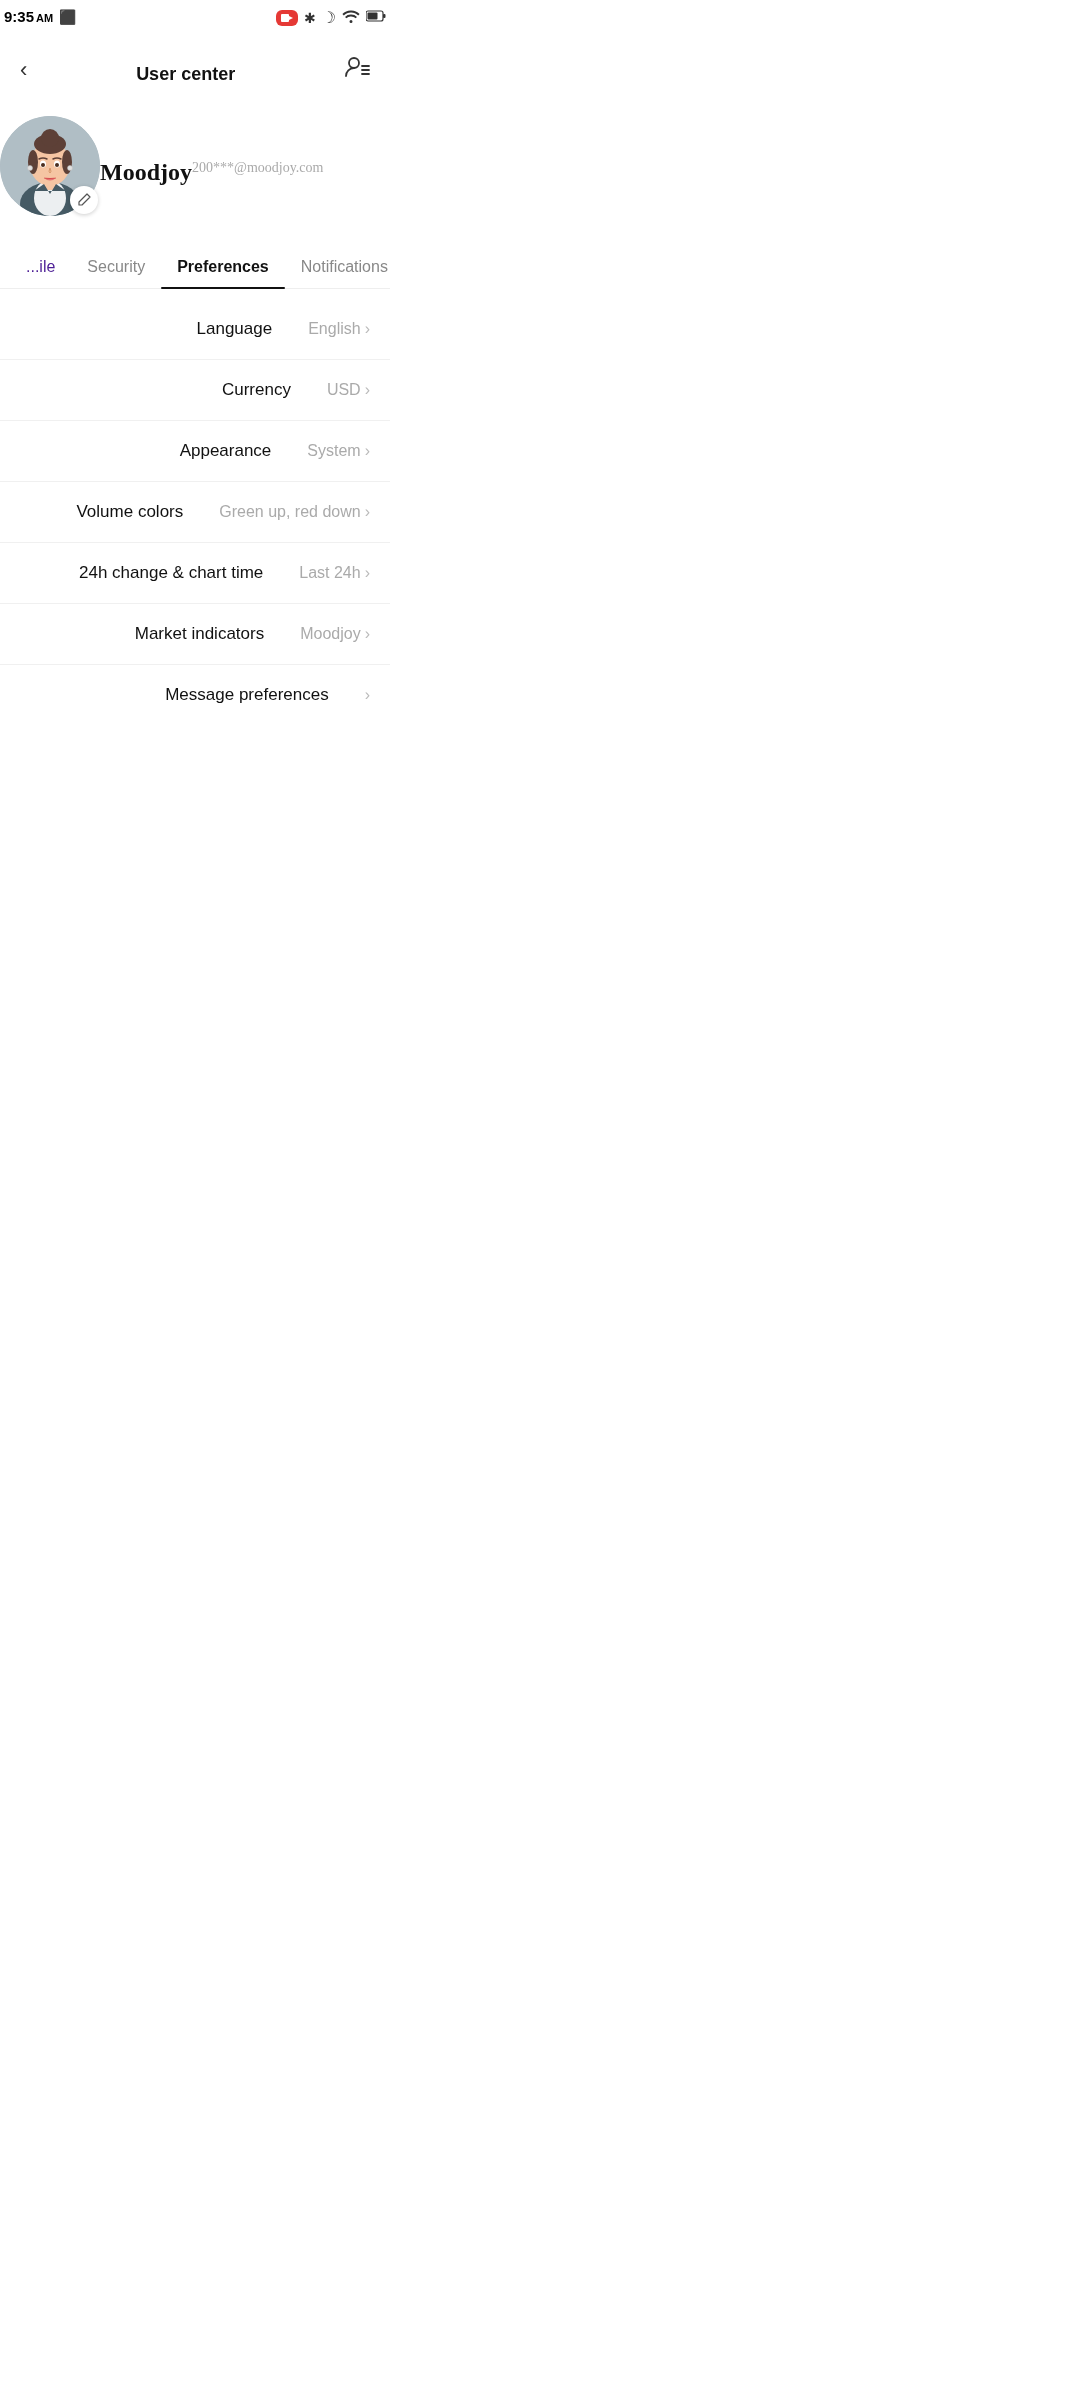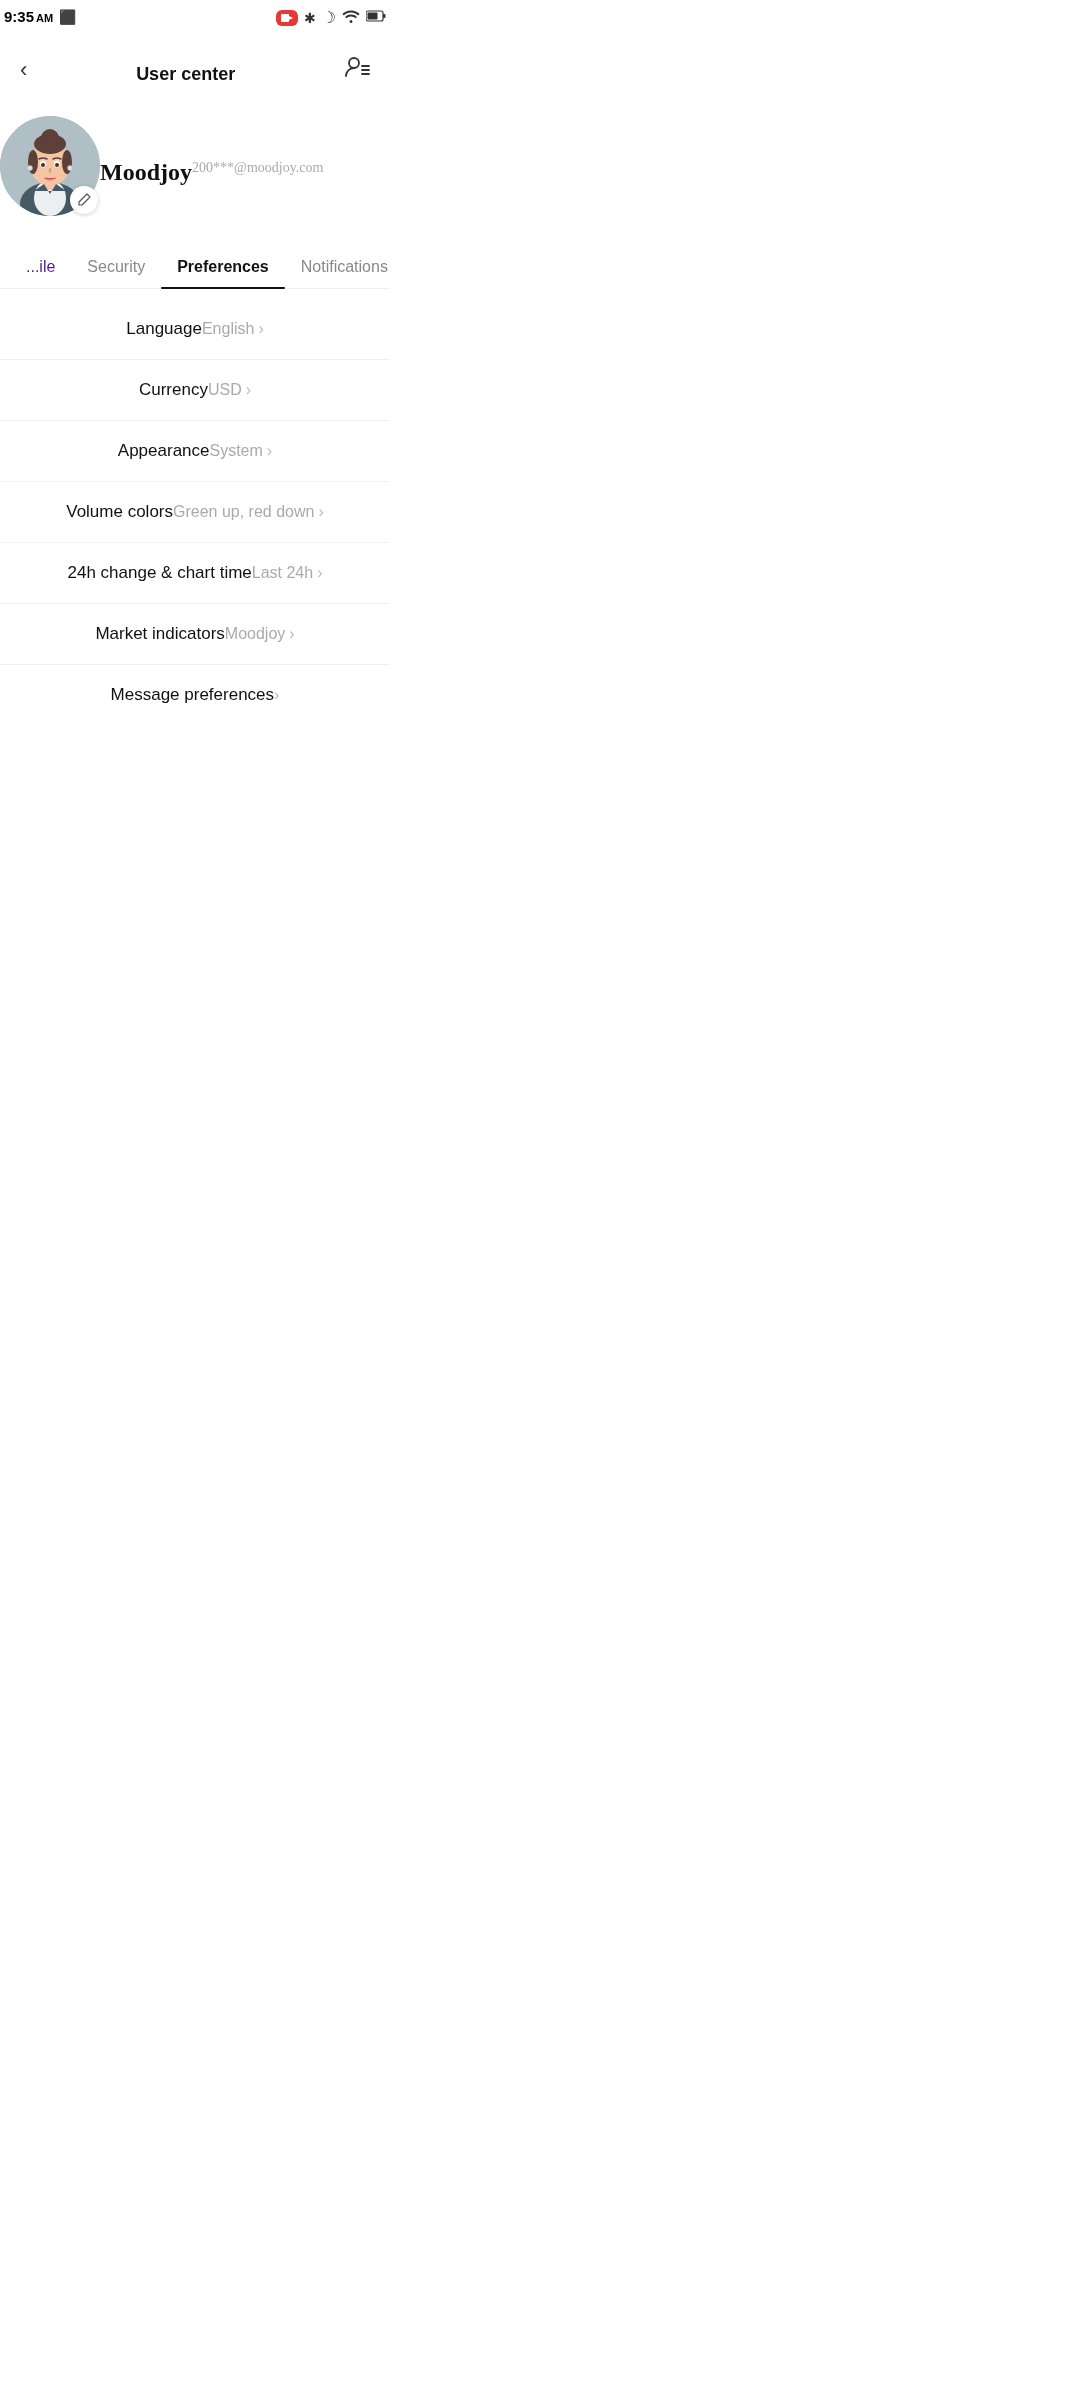--- a/index.html
+++ b/index.html
@@ -176,25 +176,26 @@
       border-radius: 1px;
     }
 
     
     .settings-list {
       padding: 10px 0;
     }
 
     .settings-row {
       display: flex;
-      justify-content: center;
+      justify-content: flex-end;
       align-items: center;
       padding: 20px 20px;
       border-bottom: 1px solid #f0f0f0;
       cursor: pointer;
+      gap: 36px;
     }
 
     .settings-row:last-child {
       border-bottom: none;
     }
 
     .settings-label {
       font-size: 17px;
       color: #111;
       font-weight: 400;

